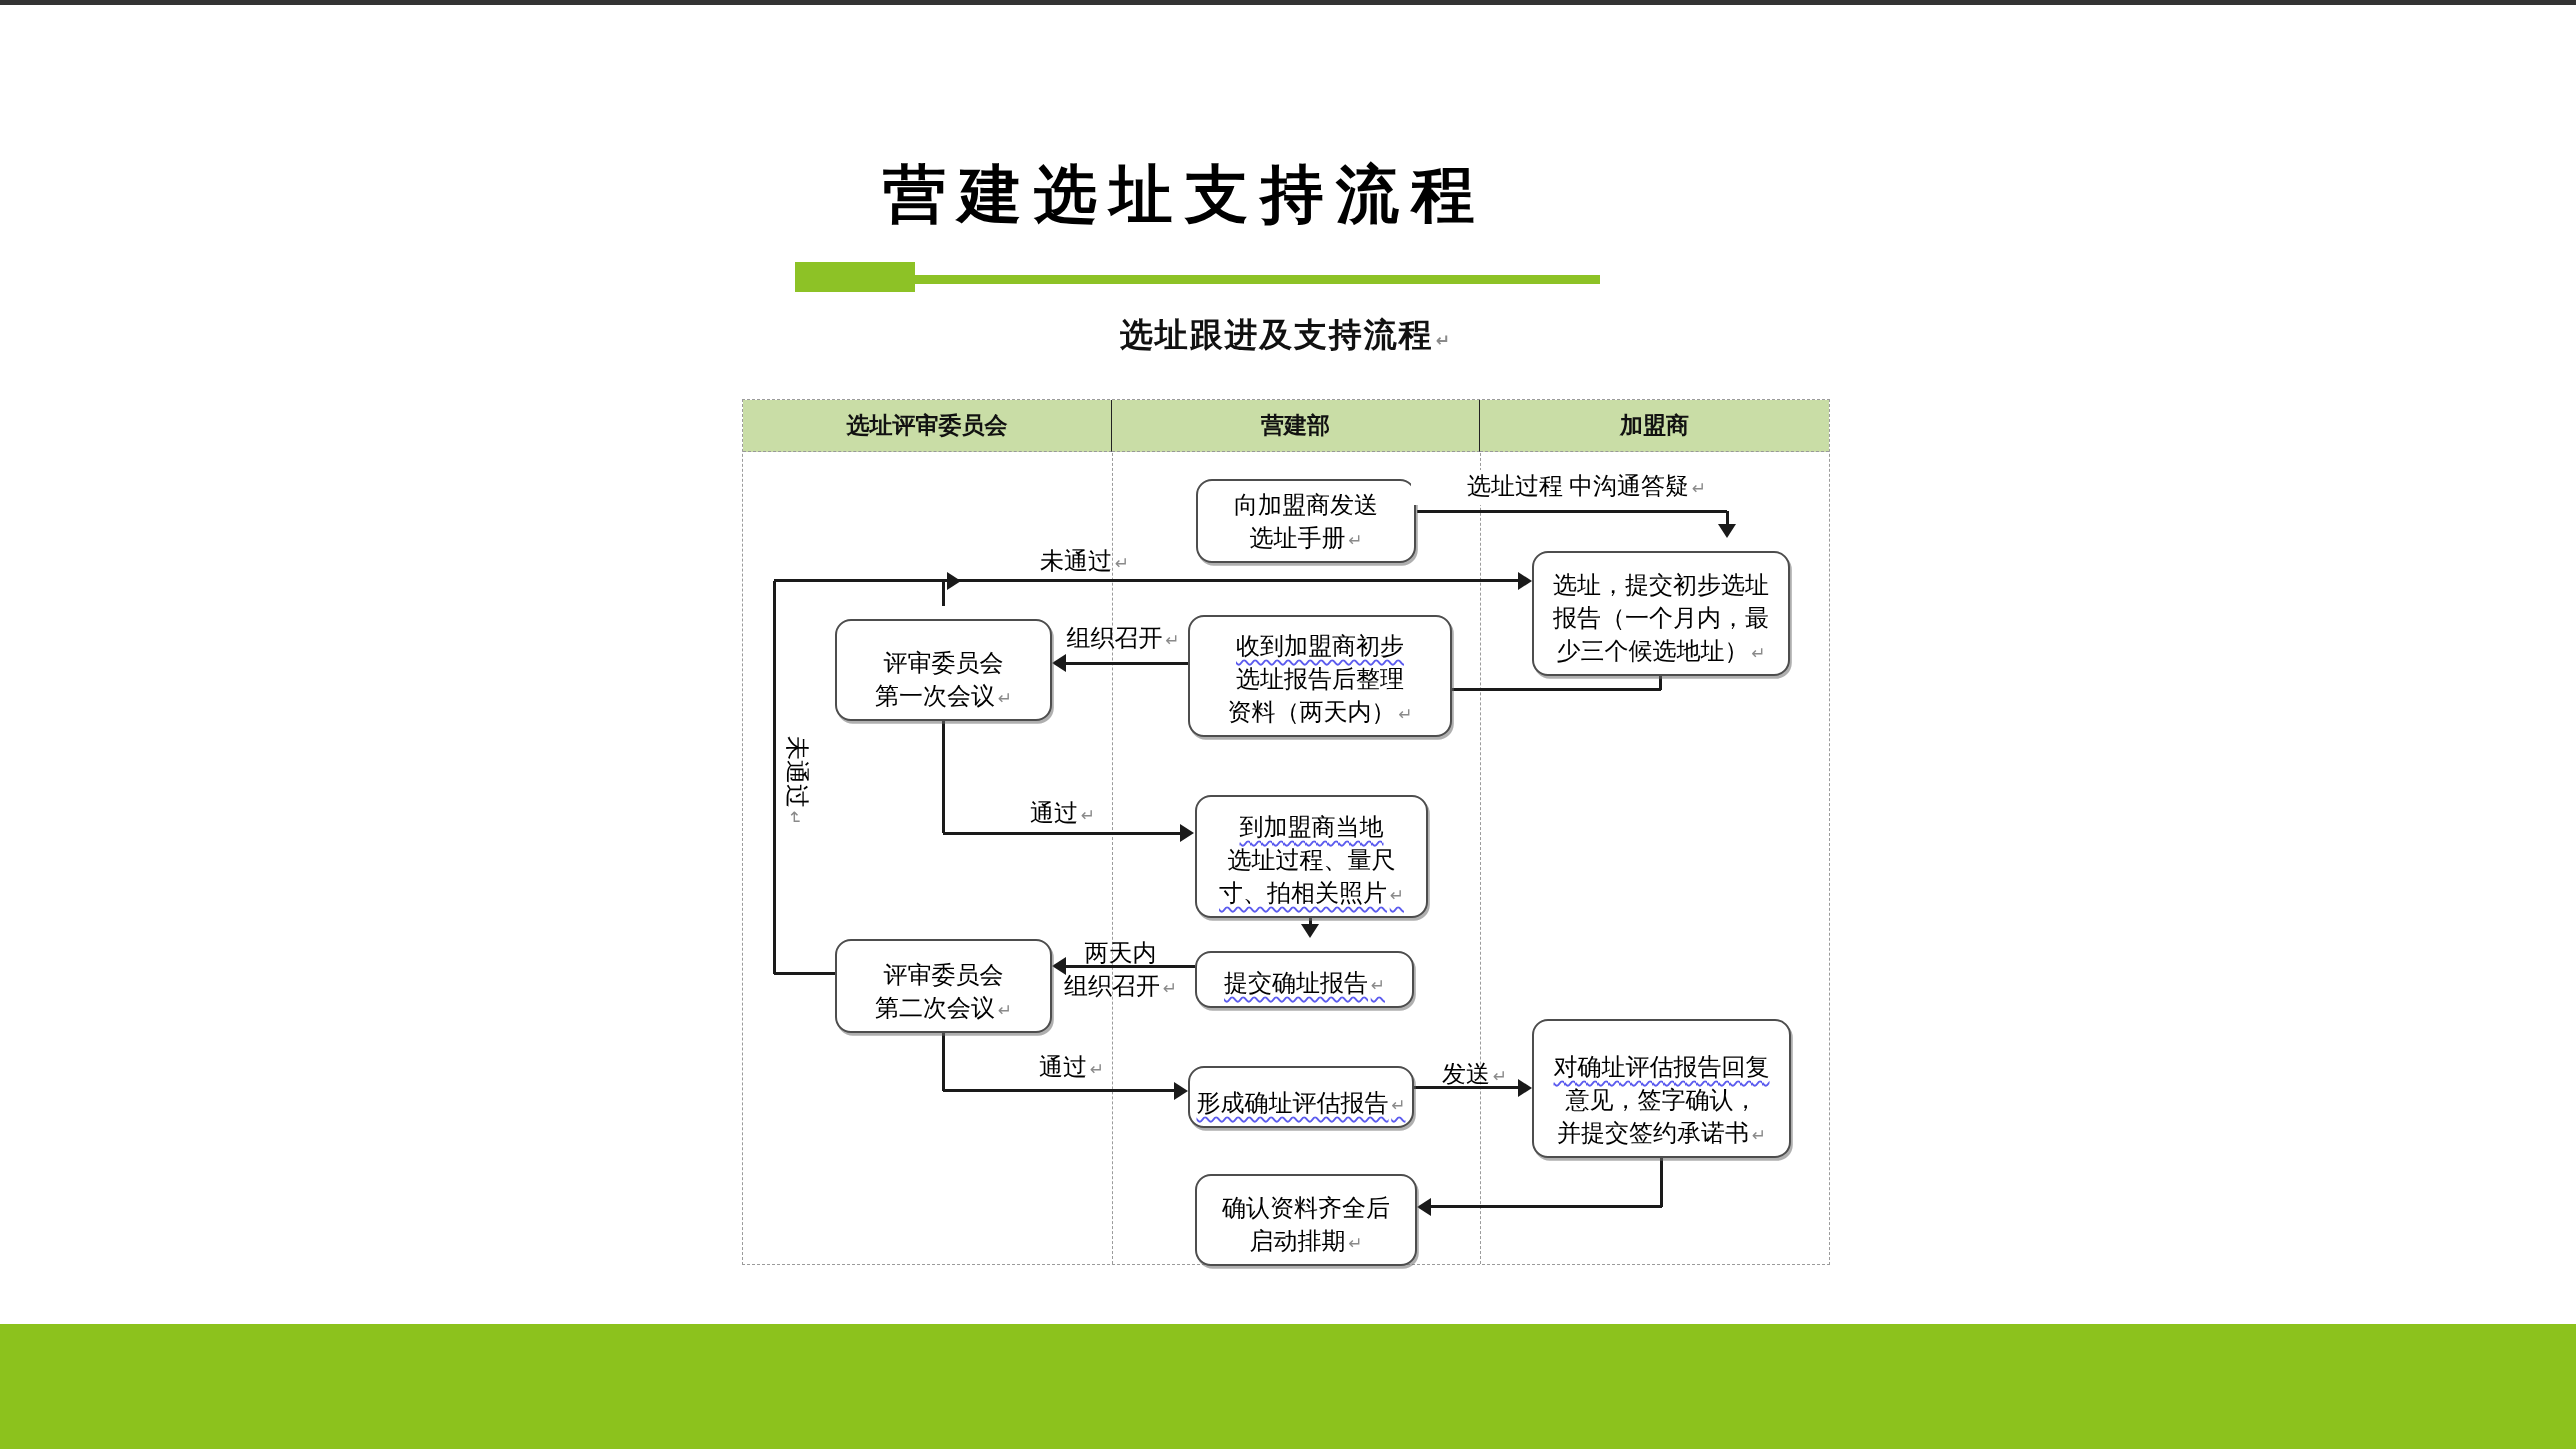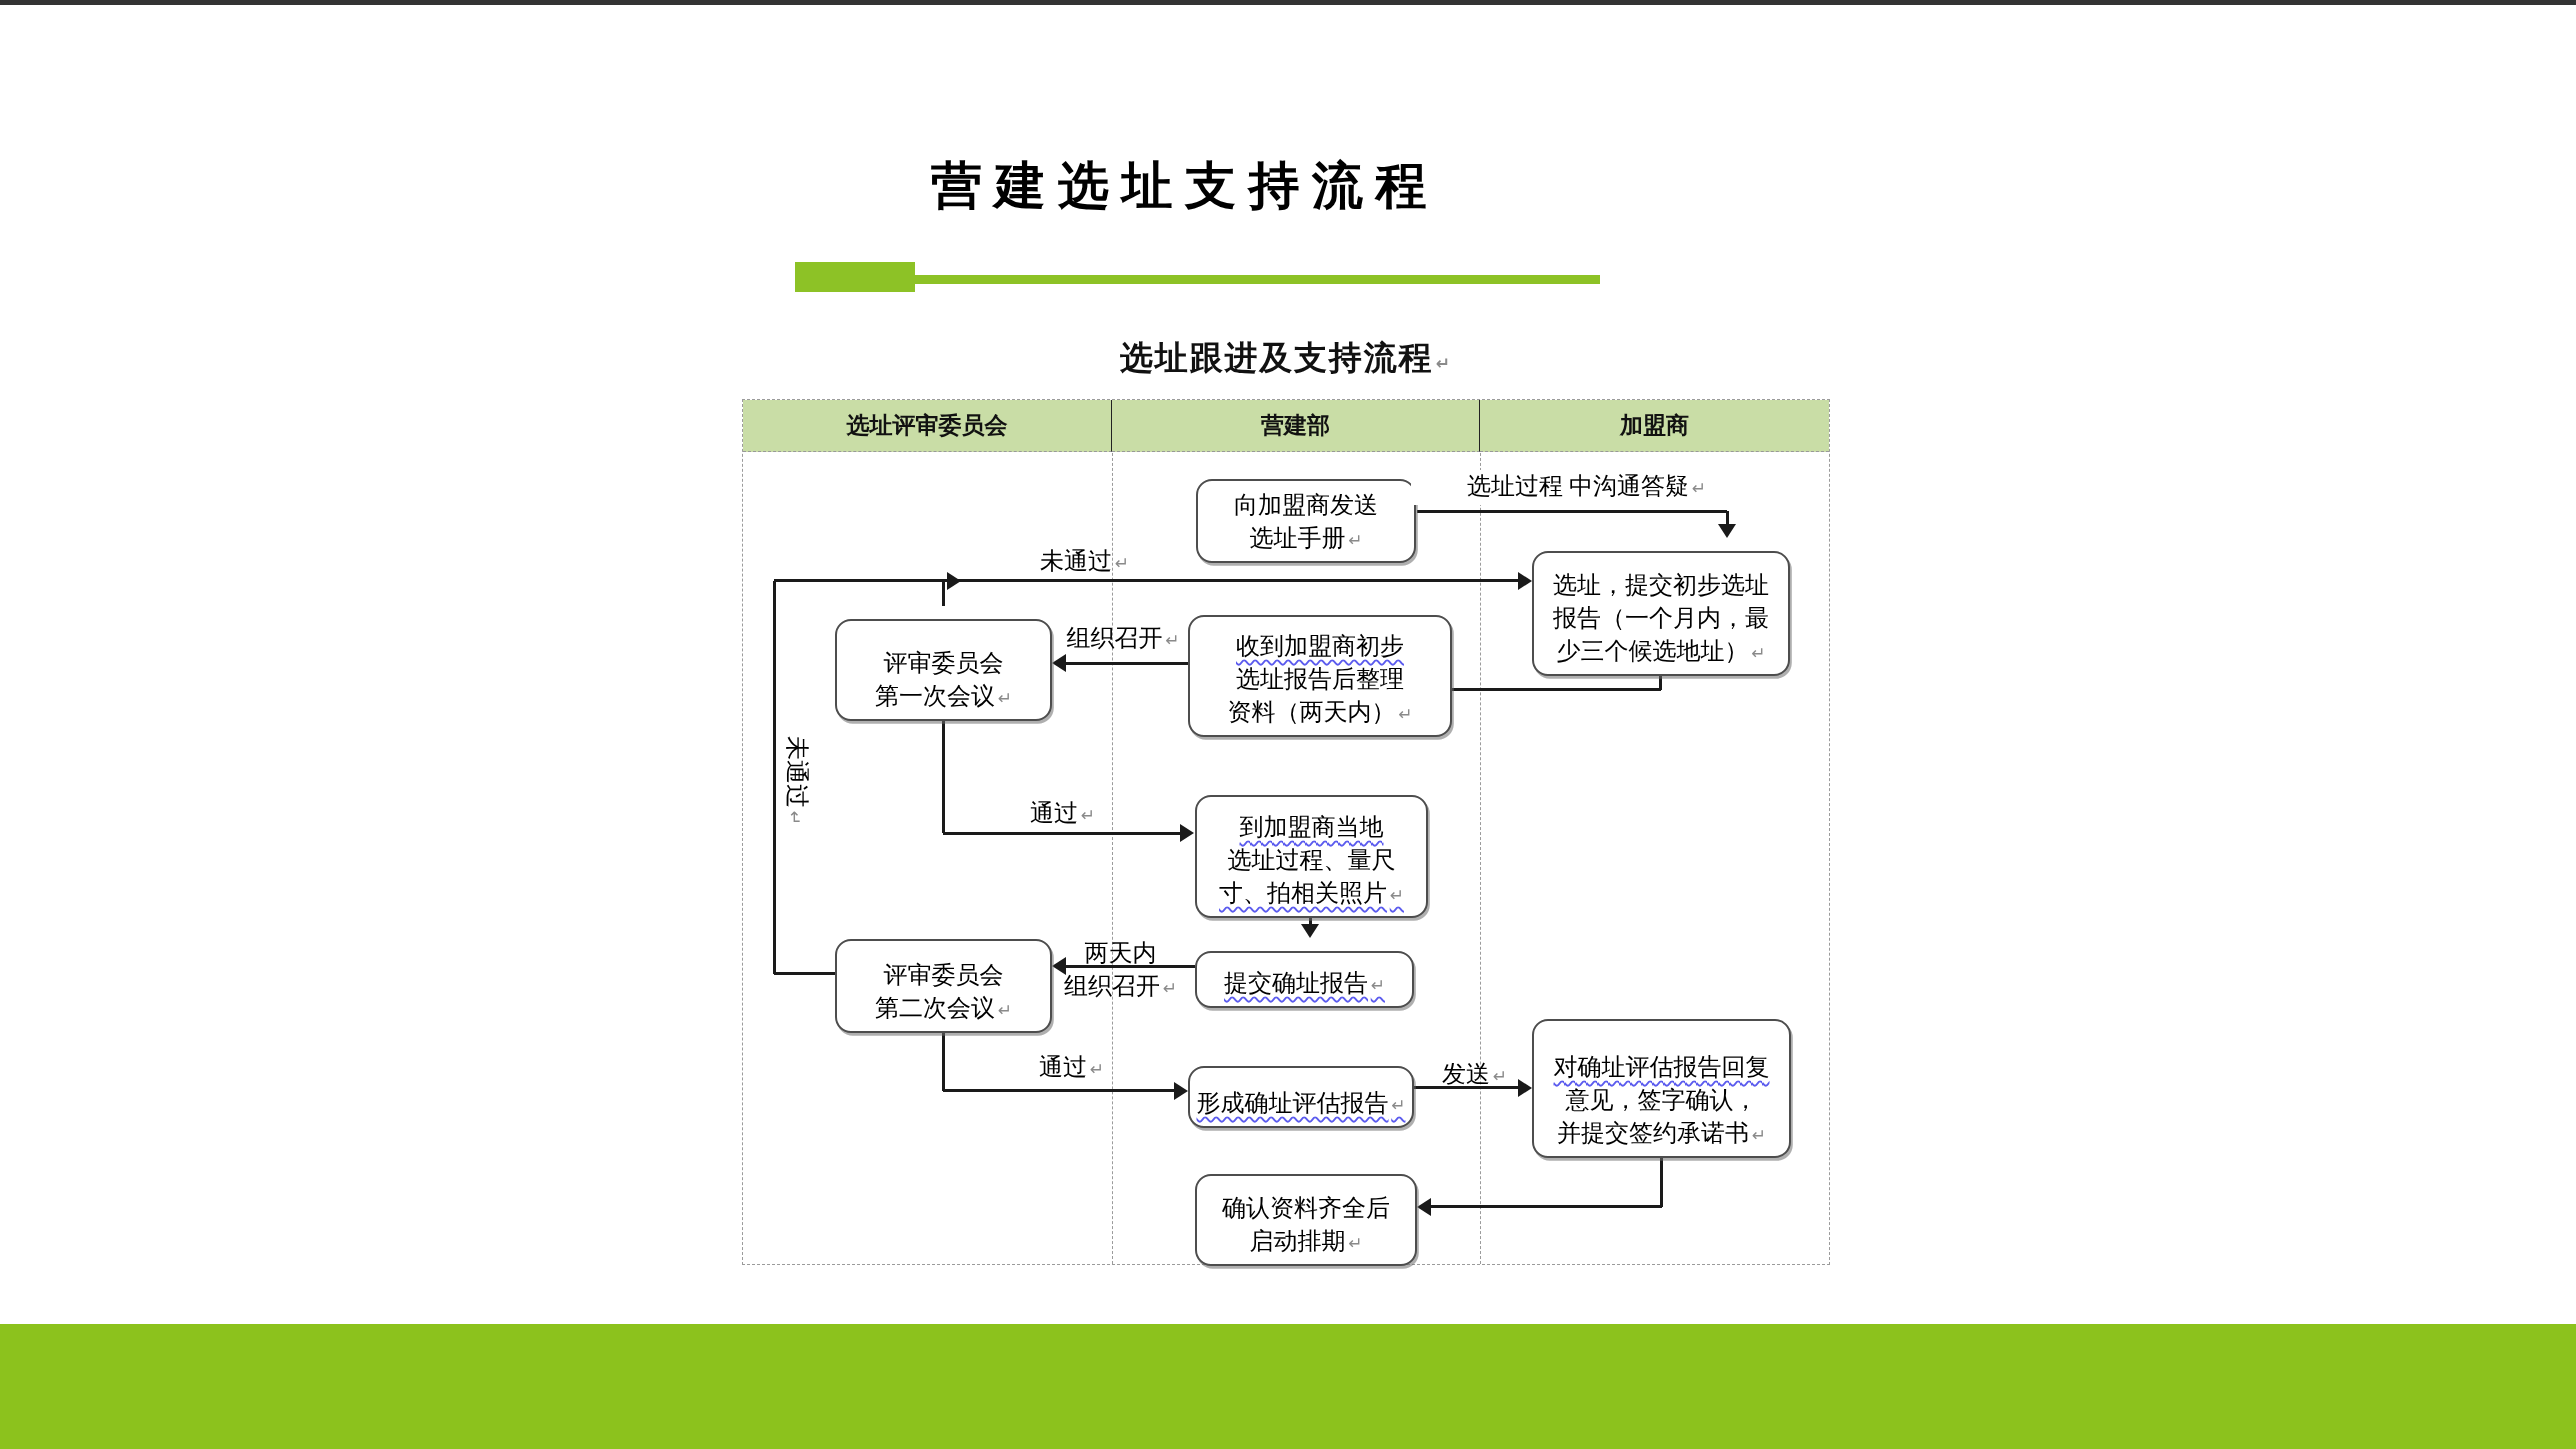--- a/index.html
+++ b/index.html
@@ -3,26 +3,26 @@
 <meta charset="utf-8">
 <style>
   html,body{margin:0;padding:0;background:#888;}
   .slide{position:relative;width:2576px;height:1449px;background:#ffffff;overflow:hidden;
          font-family:"Liberation Serif","DejaVu Serif",serif;}
   .top-bar{position:absolute;left:0;top:0;width:100%;height:5.4px;background:#333333;}
 
   
   .page-title{position:absolute;left:626px;top:152px;width:1118px;text-align:center;
     font-family:"Liberation Sans","DejaVu Sans",sans-serif;font-weight:bold;
-    font-size:51px;letter-spacing:12.5px;color:#000;}
+    font-size:63px;letter-spacing:12.5px;color:#000;}
   .accent-block{position:absolute;left:795px;top:262px;width:120px;height:29.5px;}
   .accent-line{position:absolute;left:915px;top:275px;width:685px;height:9px;}
 
   
-  .chart-title{position:absolute;left:742px;top:336px;width:1088px;text-align:center;
+  .chart-title{position:absolute;left:742px;top:313px;width:1088px;text-align:center;
     font-size:33px;font-weight:bold;color:#111;letter-spacing:1.8px;}
   .fc{position:absolute;left:742px;top:399px;width:1088px;height:866px;
     border:1.8px dashed #9b9b9b;box-sizing:border-box;background:#fff;}
   .fc-header{position:absolute;left:0;top:0;width:100%;height:43px;display:flex;z-index:4;}
   .fc-header .cell{box-sizing:border-box;height:52px;display:flex;align-items:center;justify-content:center;
     font-size:23px;font-weight:bold;color:#111;border-bottom:1.8px dashed #999;}
   .cell.c1{width:369px;border-right:1.8px solid #222;}
   .cell.c2{width:368px;border-right:1.8px solid #222;}
   .cell.c3{width:349px;}
   .lane-divider{position:absolute;top:43px;bottom:0;width:0;border-left:1.8px dashed #9b9b9b;z-index:0;}

